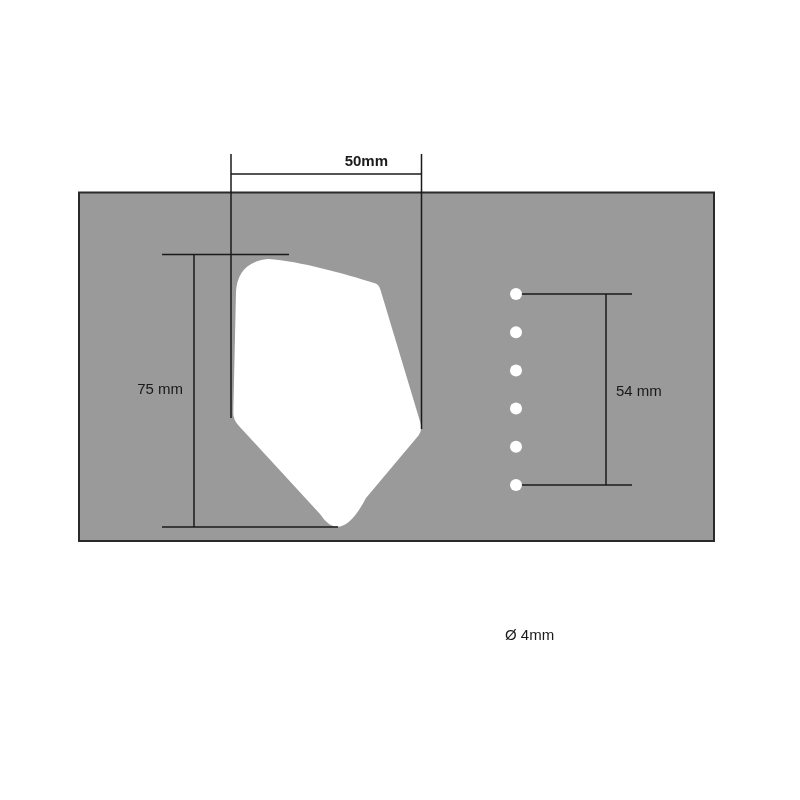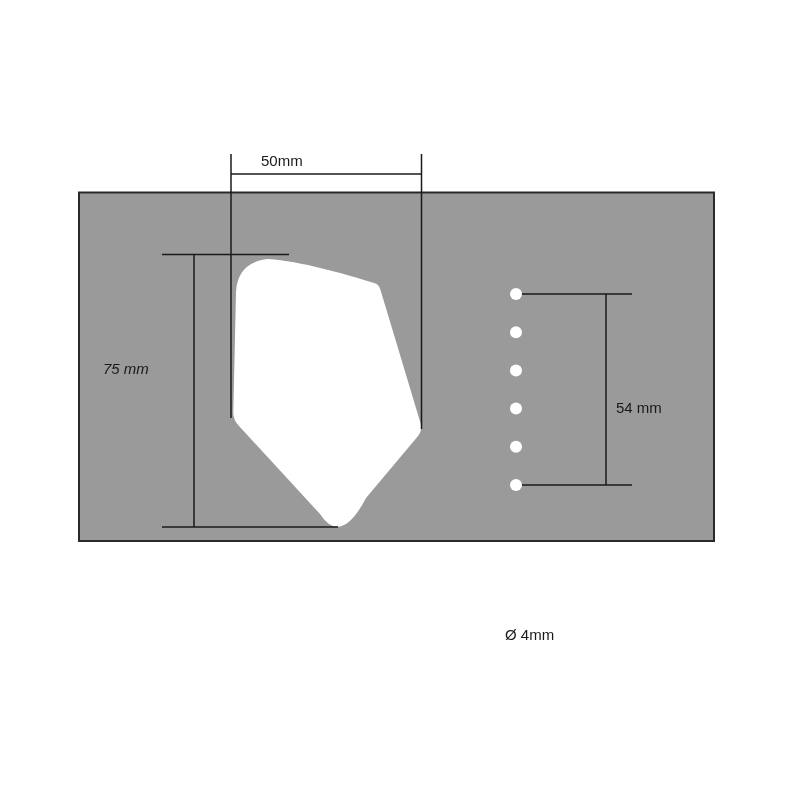--- a/index.html
+++ b/index.html
@@ -38,23 +38,23 @@
     fill: var(--hole-fill, #ffffff);
     stroke: none;
   }
   .label {
     position: absolute;
     font-size: 15px;
     line-height: 16px;
     color: var(--label-text, #1a1a1a);
     white-space: nowrap;
   }
-  .label-width  { left: 261px; top: 153px; width: 100px; text-align: left; }
-  .label-height { left: 103px; top: 361px; width: 80px;  text-align: left; font-style: italic; }
-  .label-span   { left: 616px; top: 400px; }
+  .label-width  { left: 288px; top: 153px; width: 100px; text-align: right; font-weight: bold; }
+  .label-height { left: 103px; top: 381px; width: 80px;  text-align: right; }
+  .label-span   { left: 616px; top: 383px; }
   .label-dia    { left: 505px; top: 627px; text-align: center; }
 </style>
 </head>
 <body>
 
 <div class="page">
 
   <svg class="drawing-svg" width="800" height="800" viewBox="0 0 800 800">
 
     <rect class="plate" x="79" y="192.5" width="635" height="348.5"></rect>

